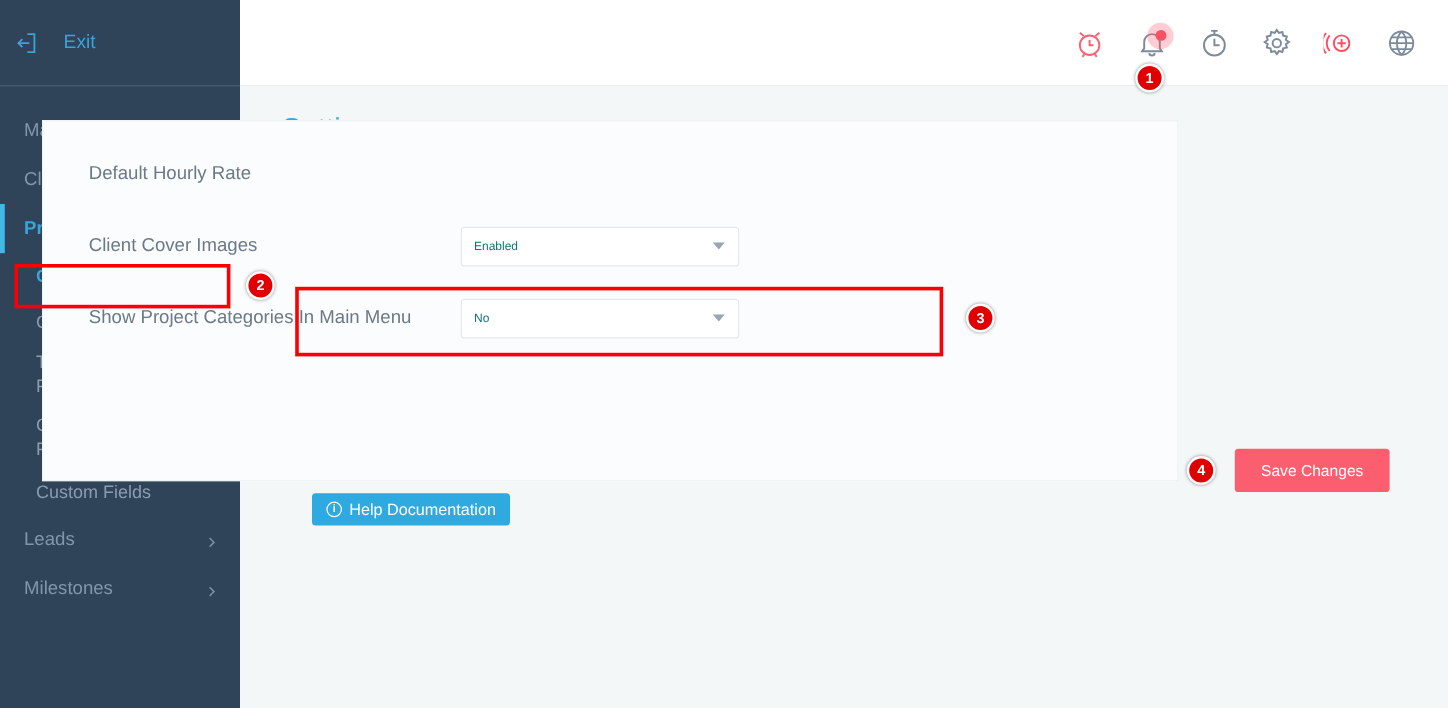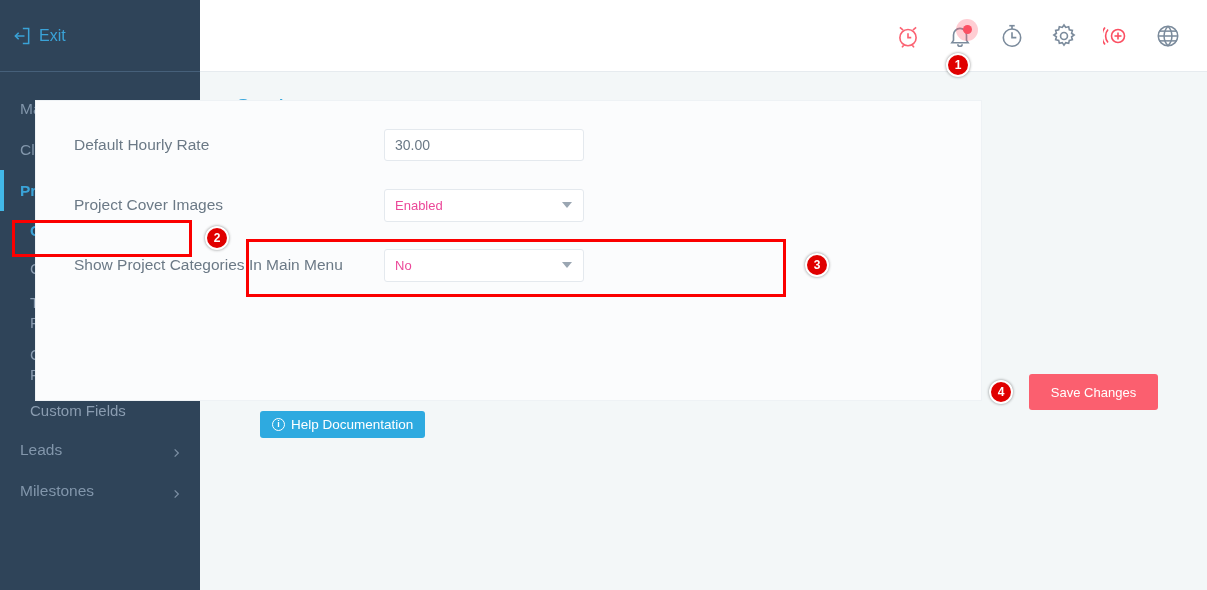--- a/index.html
+++ b/index.html
@@ -17,21 +17,21 @@
     width: 200px; height: 590px;
     background: #2f4459;
   }
   .sidebar-top {
     height: 72px;
     border-bottom: 1px solid #46607a;
     display: flex; align-items: center;
     padding-left: 12px;
   }
   .exit-link {
-    display: flex; align-items: center; gap: 7px;
+    display: flex; align-items: center; gap: 21px;
     color: #3aa3d8; font-size: 16px; cursor: pointer;
   }
   .exit-icon { width: 20px; height: 20px; display: block; }
 
   .nav { padding-top: 16px; }
   .nav-item {
     position: relative;
     height: 41px;
     display: flex; align-items: center;
     padding-left: 20px; padding-right: 16px;
@@ -148,26 +148,26 @@
     width: 200px; height: 32px;
     border: 1px solid #e4e9ee; border-radius: 3px;
     background: #fff;
     color: #6b7986; font-size: 14px;
     font-family: "Liberation Sans", sans-serif;
     padding: 0 10px;
     outline: none;
   }
   .select-box {
     position: relative;
-    width: 200px; height: 33px;
+    width: 232px; height: 33px;
     border: 1px solid #e4e9ee; border-radius: 3px;
     background: #fff;
     display: flex; align-items: center;
     padding: 0 10px;
-    color: #ec4899; font-size: 13px;
+    color: #0f766e; font-size: 10px;
     cursor: pointer;
   }
   .caret {
     position: absolute; right: 11px; top: 50%;
     transform: translateY(-50%);
     width: 0; height: 0;
     border-left: 5px solid transparent;
     border-right: 5px solid transparent;
     border-top: 6px solid #9aa6b2;
   }
@@ -391,25 +391,24 @@
       <span class="crumb">PROJECTS</span>
       <span class="crumb-sep">›</span>
       <span class="crumb current">GENERAL SETTINGS</span>
     </div>
   </div>
 
   <div class="card">
 
     <div class="form-row" style="margin-top:14px;">
       <span class="form-label">Default Hourly Rate</span>
-      <input class="text-input" type="text" value="30.00" style="">
     </div>
 
     <div class="form-row">
-      <span class="form-label">Project Cover Images</span>
+      <span class="form-label">Client Cover Images</span>
       <div class="select-box">
         <span>Enabled</span>
         <span class="caret"></span>
       </div>
     </div>
 
     <div class="form-row">
       <span class="form-label">Show Project Categories In Main Menu</span>
       <div class="select-box">
         <span>No</span>

